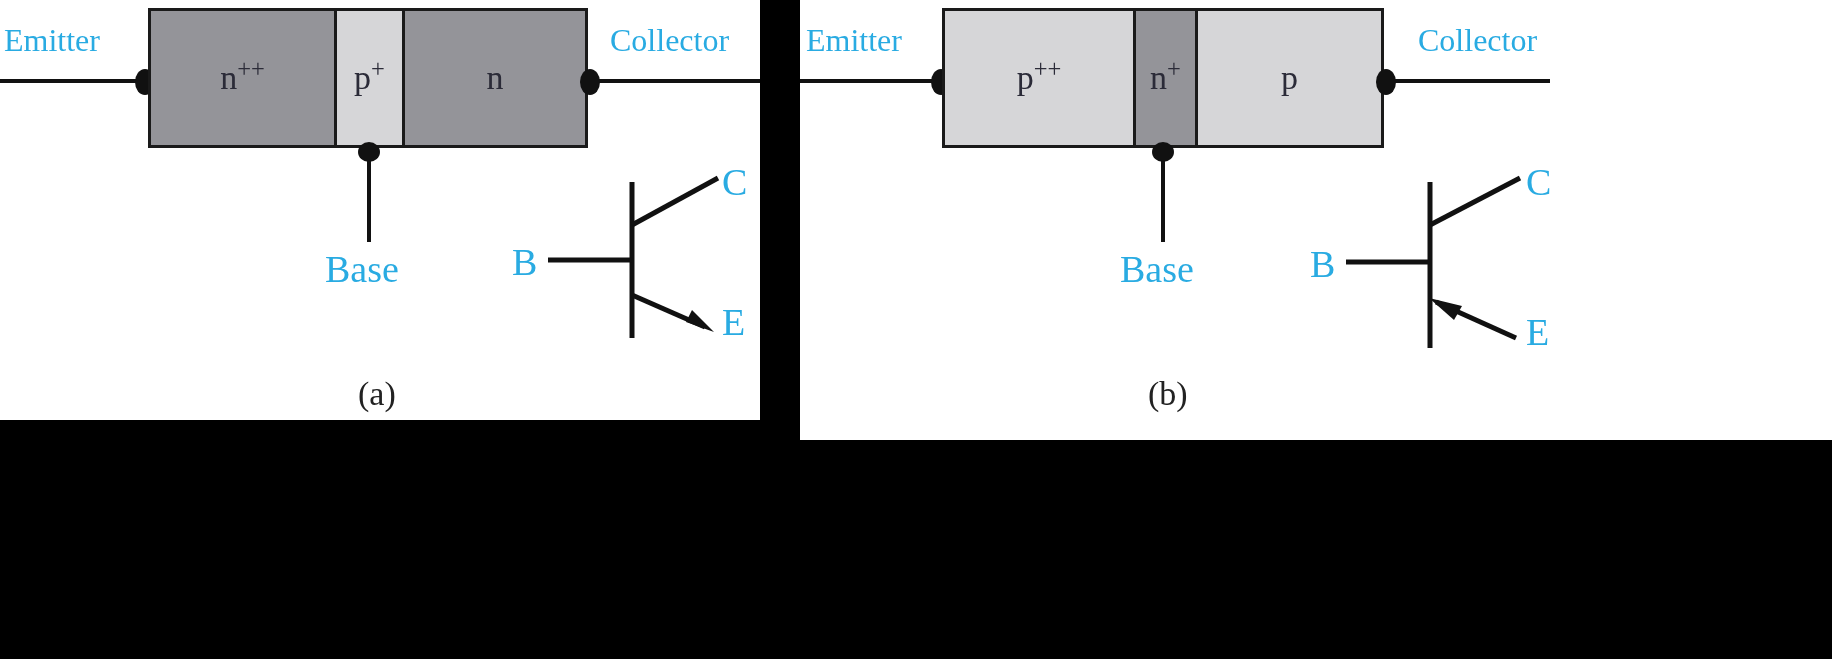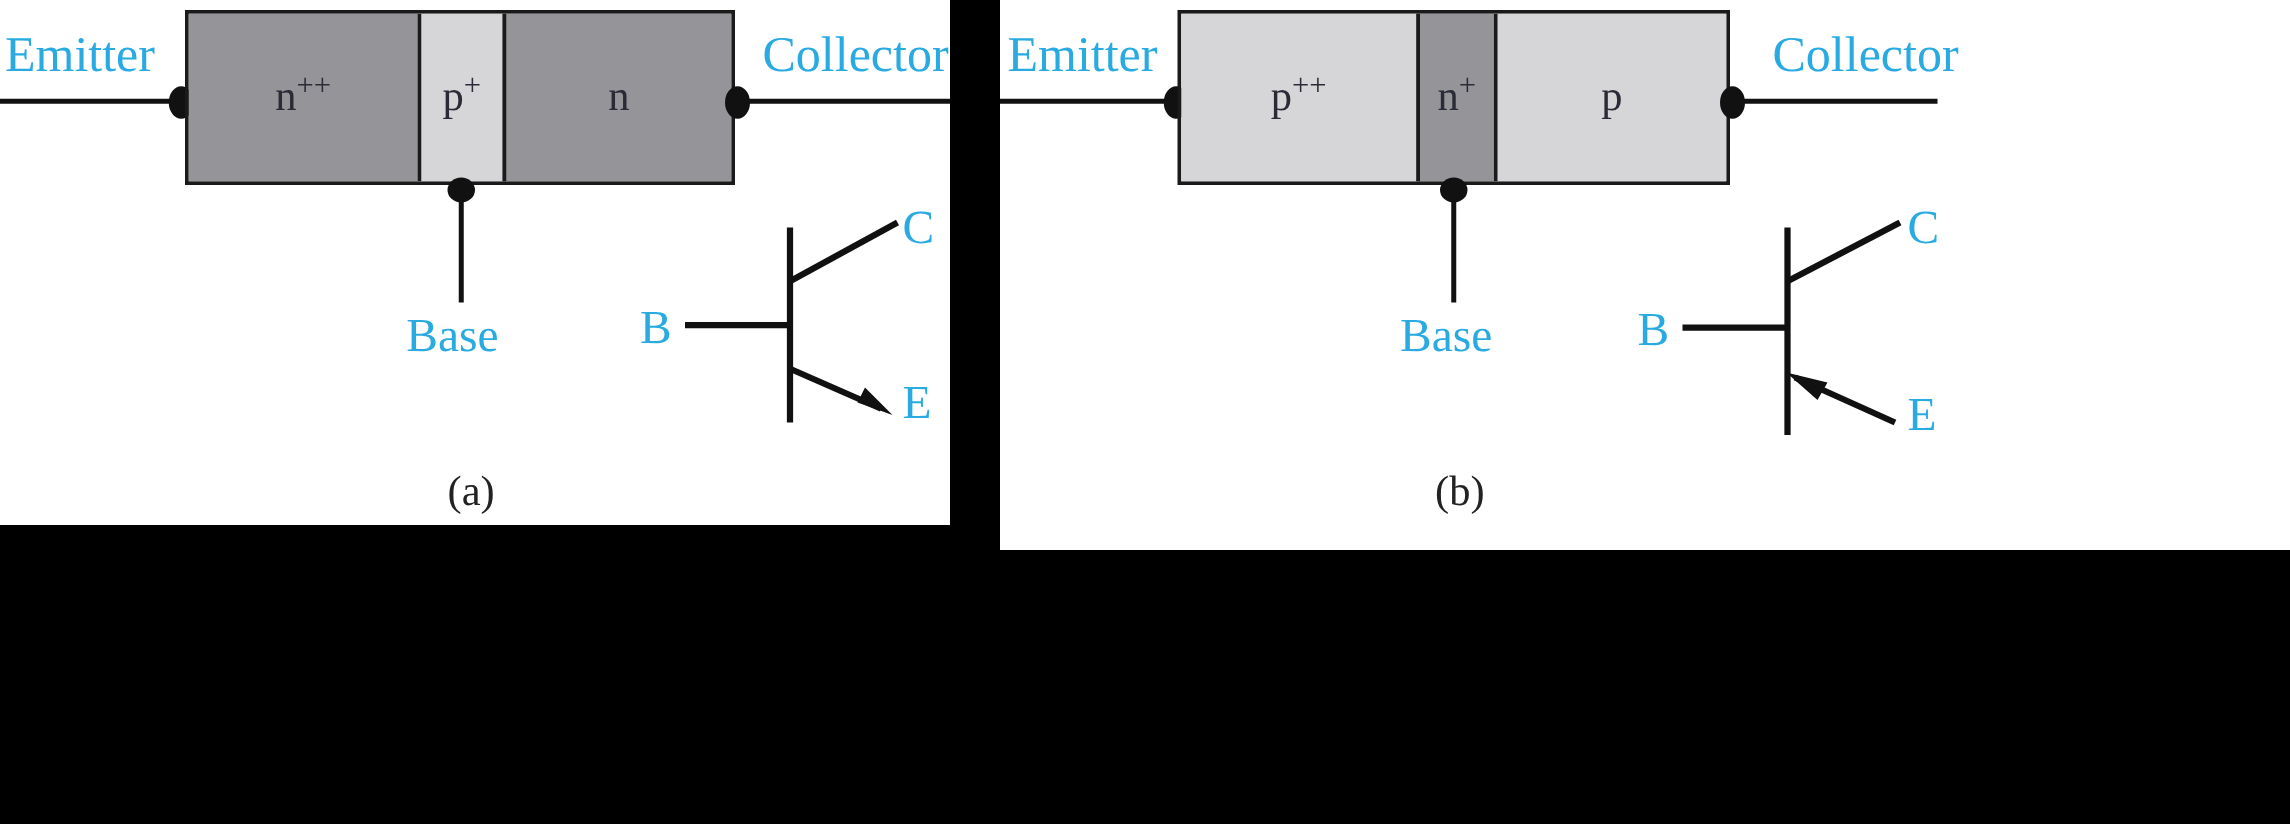--- a/index.html
+++ b/index.html
@@ -21,21 +21,21 @@
 
   
   .clabel{
     position:absolute;
     color:#29ABE2;
     font-size:38px;
     line-height:1;
     white-space:nowrap;
     font-family:"Liberation Serif","DejaVu Serif",serif;
   }
-  .clabel.big{font-size:40px;}
+  .clabel.big{font-size:32px;}
 
   
   .slab{
     position:absolute;
     border:3px solid #1a1a1a;
     box-sizing:border-box;
     display:flex;
   }
   .region{
     box-sizing:border-box;

